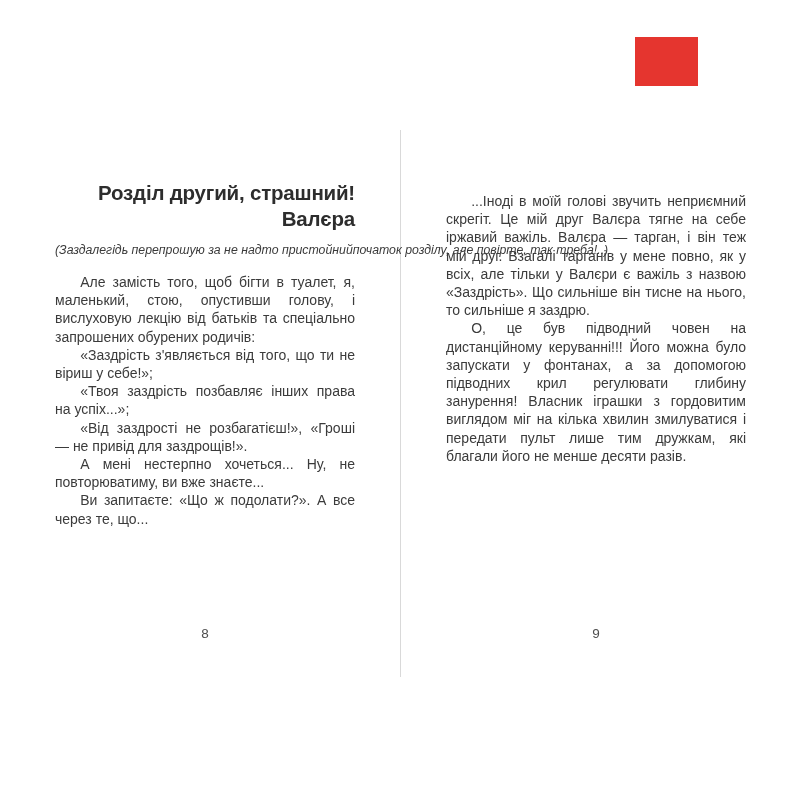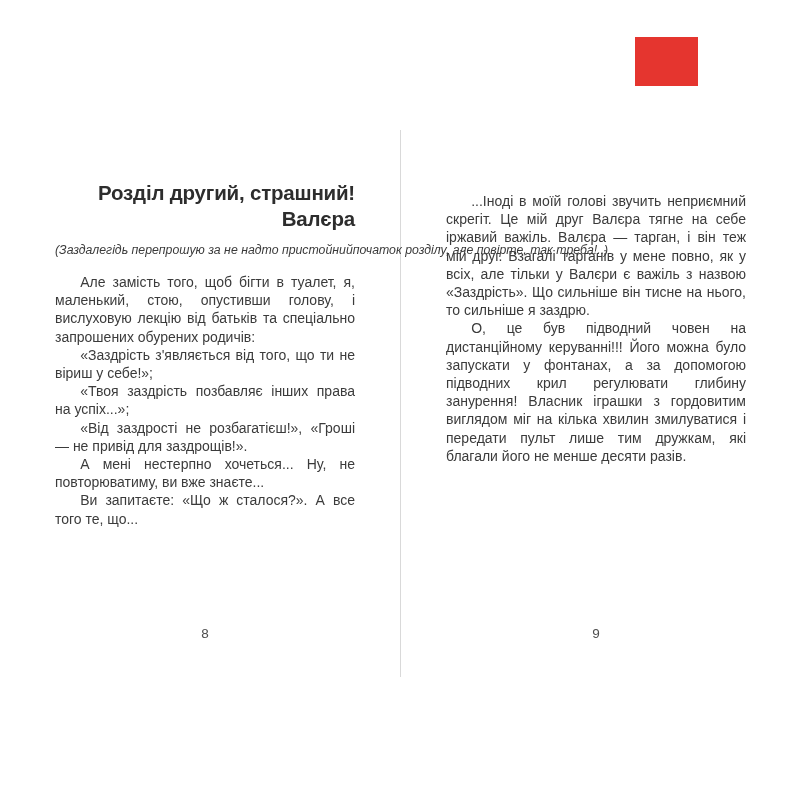--- a/index.html
+++ b/index.html
@@ -99,21 +99,21 @@
     <div class="chapter-subtitle">
       <span>(Заздалегідь перепрошую за не надто пристойний</span>
       <span>початок розділу, але повірте, так треба!..)</span>
     </div>
     <div class="body-text">
       <p>Але замість того, щоб бігти в туалет, я, маленький, стою, опустивши голову, і вислуховую лекцію від батьків та спеціально запрошених обурених родичів:</p>
       <p>«Заздрість з'являється від того, що ти не віриш у себе!»;</p>
       <p>«Твоя заздрість позбавляє інших права на успіх...»;</p>
       <p>«Від заздрості не розбагатієш!», «Гроші — не привід для заздрощів!».</p>
       <p>А мені нестерпно хочеться... Ну, не повторюватиму, ви вже знаєте...</p>
-      <p>Ви запитаєте: «Що ж сталося?». А все того те, що...</p>
+      <p>Ви запитаєте: «Що ж подолати?». А все через те, що...</p>
     </div>
   </div>
 
   <div class="page page-right">
     <div class="body-text">
       <p>...Іноді в моїй голові звучить неприємний скрегіт. Це мій друг Валєра тягне на себе іржавий важіль. Валєра — тарган, і він теж мій друг. Взагалі тарганів у мене повно, як у всіх, але тільки у Валєри є важіль з назвою «Заздрість». Що сильніше він тисне на нього, то сильніше я заздрю.</p>
       <p>О, це був підводний човен на дистанційному керуванні!!! Його можна було запускати у фонтанах, а за допомогою підводних крил регулювати глибину занурення! Власник іграшки з гордовитим виглядом міг на кілька хвилин змилуватися і передати пульт лише тим дружкам, які благали його не менше десяти разів.</p>
     </div>
   </div>
 

